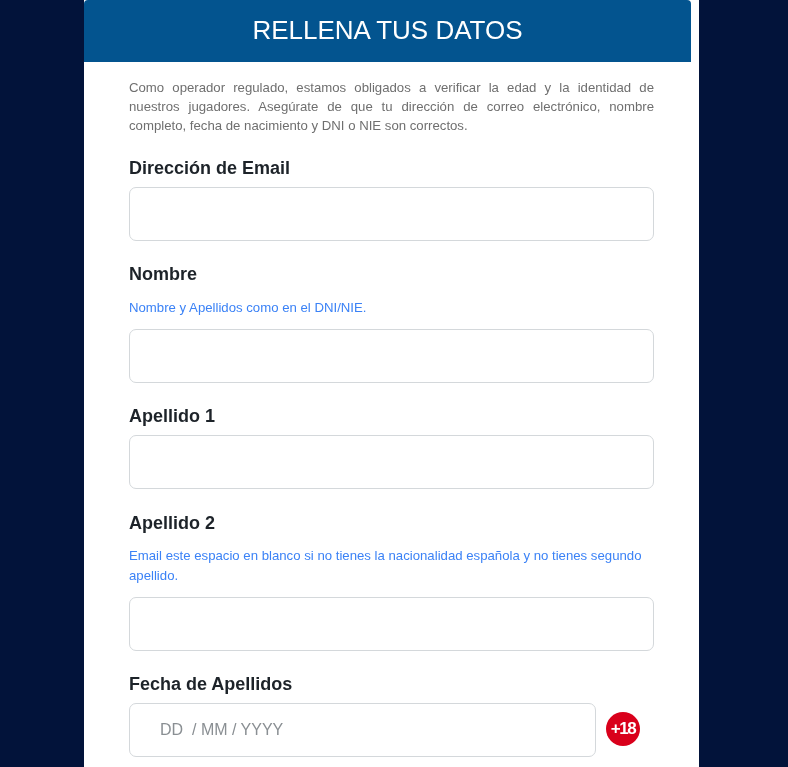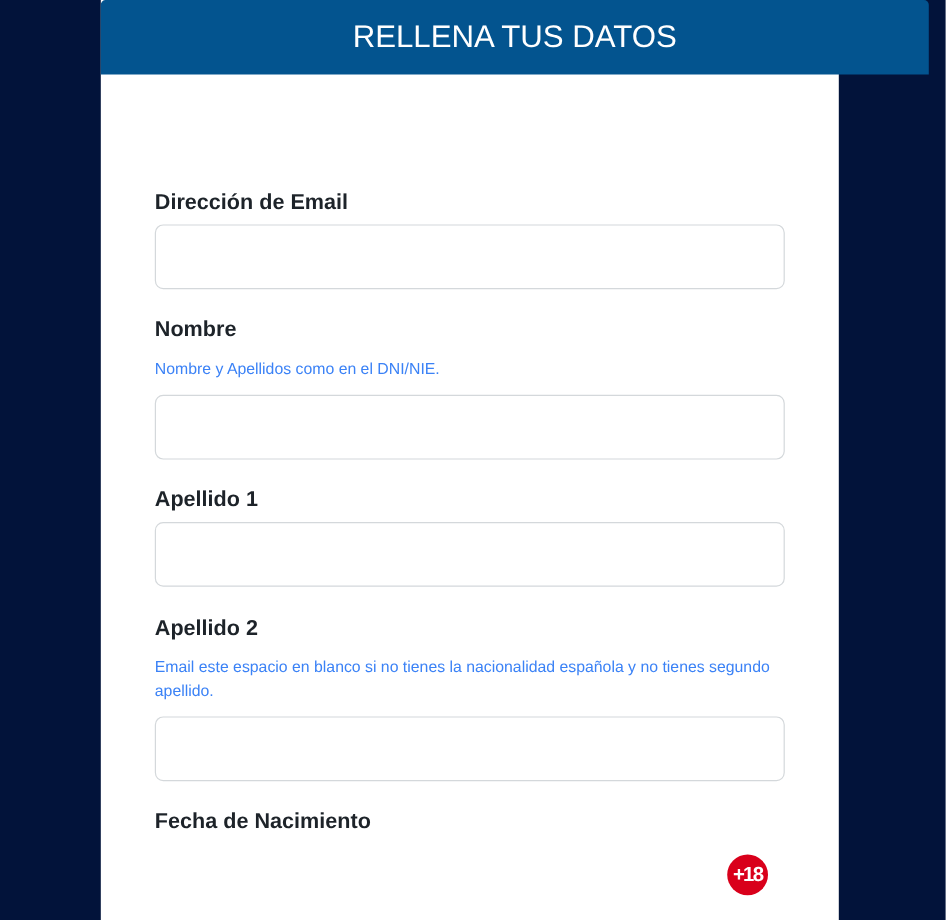--- a/index.html
+++ b/index.html
@@ -7,21 +7,21 @@
     width:788px; height:767px; overflow:hidden;
     background:#02133a;
     font-family:"Liberation Sans", sans-serif;
     position:relative;
   }
   .panel {
     position:absolute; left:84px; top:0; width:615px; height:767px;
     background:#ffffff;
   }
   .header {
-    position:absolute; left:0; top:0; width:690px; height:62px;
+    position:absolute; left:0; top:0; width:607px; height:62px;
     background:#03548f;
     border-radius:4px 4px 0 0;
     display:flex; align-items:center; justify-content:center;
   }
   .header-title {
     color:#ffffff; font-size:26px; letter-spacing:0px; font-weight:normal;
     margin-top:-2px;
   }
   .intro {
     position:absolute; left:45px; top:78px; width:525px;
@@ -55,20 +55,21 @@
   }
 </style>
 </head>
 <body>
 
 <div class="panel">
   <div class="header">
     <span class="header-title">RELLENA TUS DATOS</span>
   </div>
 
+  <div class="intro">Como operador regulado, estamos obligados a verificar la edad y la identidad de nuestros jugadores. Asegúrate de que tu dirección de correo electrónico, nombre completo, fecha de nacimiento y DNI o NIE son correctos.</div>
 
   <div class="label" style="top:158px;">Dirección de Email</div>
   <div class="input" style="top:187px;">
     <input type="email" placeholder="" style="">
   </div>
 
   <div class="label" style="top:264px;text-align:center;">Nombre</div>
   <div class="hint" style="top:298px;">Nombre y Apellidos como en el DNI/NIE.</div>
   <div class="input" style="top:329px;">
     <input type="text" placeholder="" style="">
@@ -78,15 +79,18 @@
   <div class="input" style="top:435px;">
     <input type="text" placeholder="" style="">
   </div>
 
   <div class="label" style="top:513px;">Apellido 2</div>
   <div class="hint" style="top:546px;">Email este espacio en blanco si no tienes la nacionalidad española y no tienes segundo apellido.</div>
   <div class="input" style="top:597px;">
     <input type="text" placeholder="" style="">
   </div>
 
-  <div class="label" style="top:674px;">Fecha de Nacimiento</div>
+  <div class="label" style="top:674px;">Fecha de Apellidos</div>
+  <div class="input" style="top:703px; width:465px;">
+    <input type="text" placeholder="DD  / MM / YYYY" style="">
+  </div>
   <div class="badge">+18</div>
 </div>
 
 </body></html>

